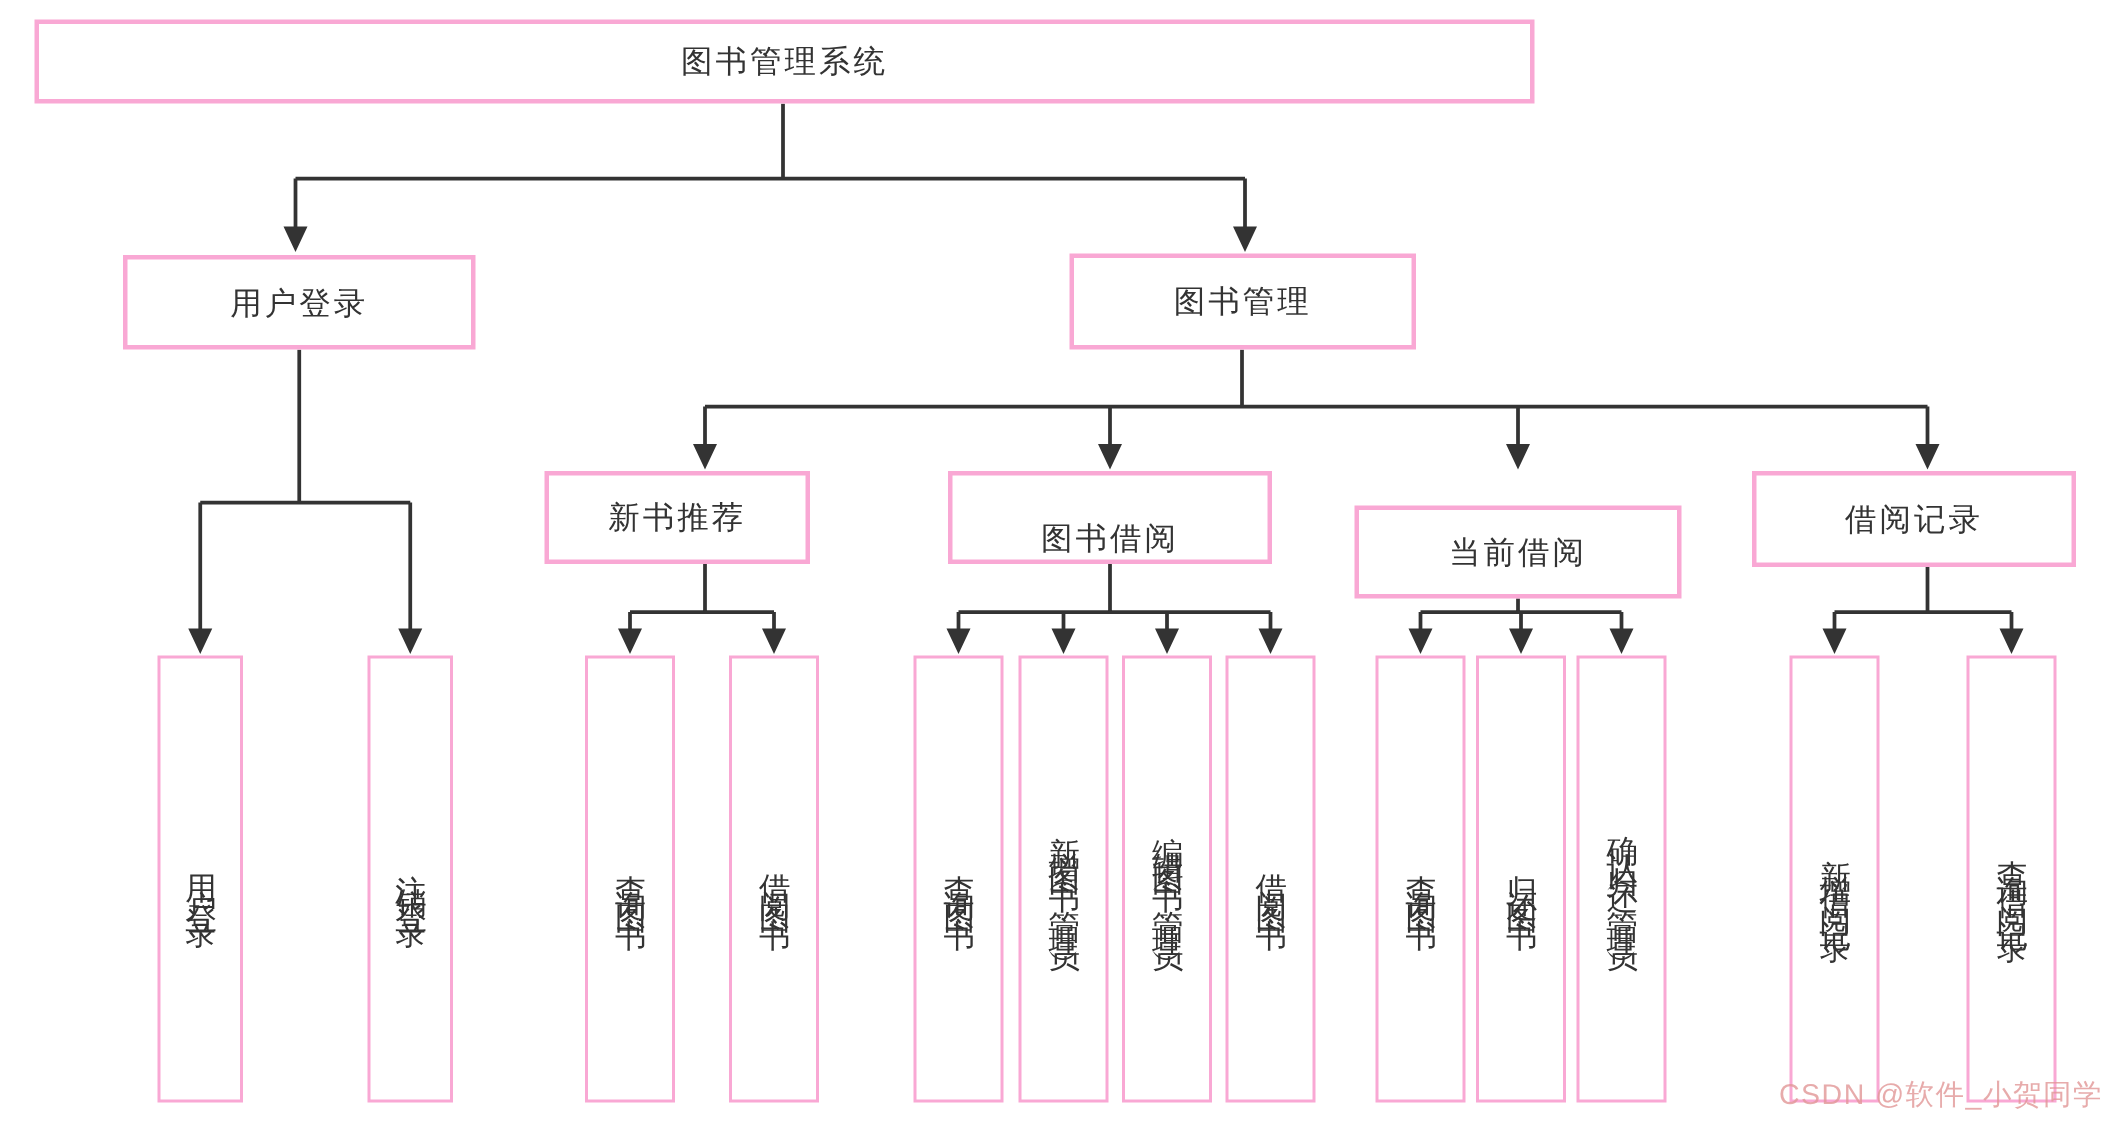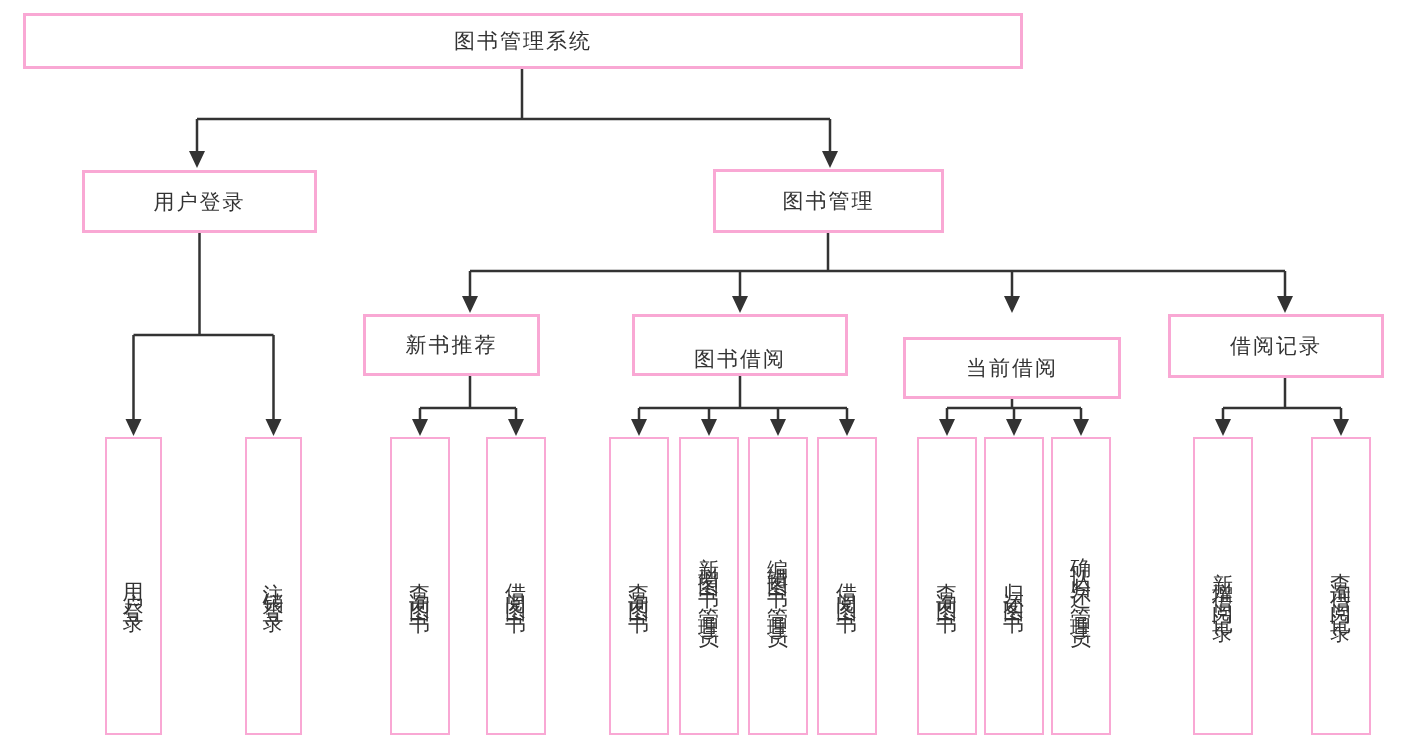--- a/index.html
+++ b/index.html
@@ -137,14 +137,15 @@
   <div class="node v" style="left:1051px; top:437px; width:60px; height:298px;">
     <span>确认归还（管理员）</span>
   </div>
   <div class="node v" style="left:1193px; top:437px; width:60px; height:298px;">
     <span>新增借阅记录</span>
   </div>
   <div class="node v" style="left:1311px; top:437px; width:60px; height:298px;">
     <span>查询借阅记录</span>
   </div>
 
+  <div class="watermark" style="left:1186px; top:717px;">CSDN @软件_小贺同学</div>
 
 </div>
 
 </body></html>

